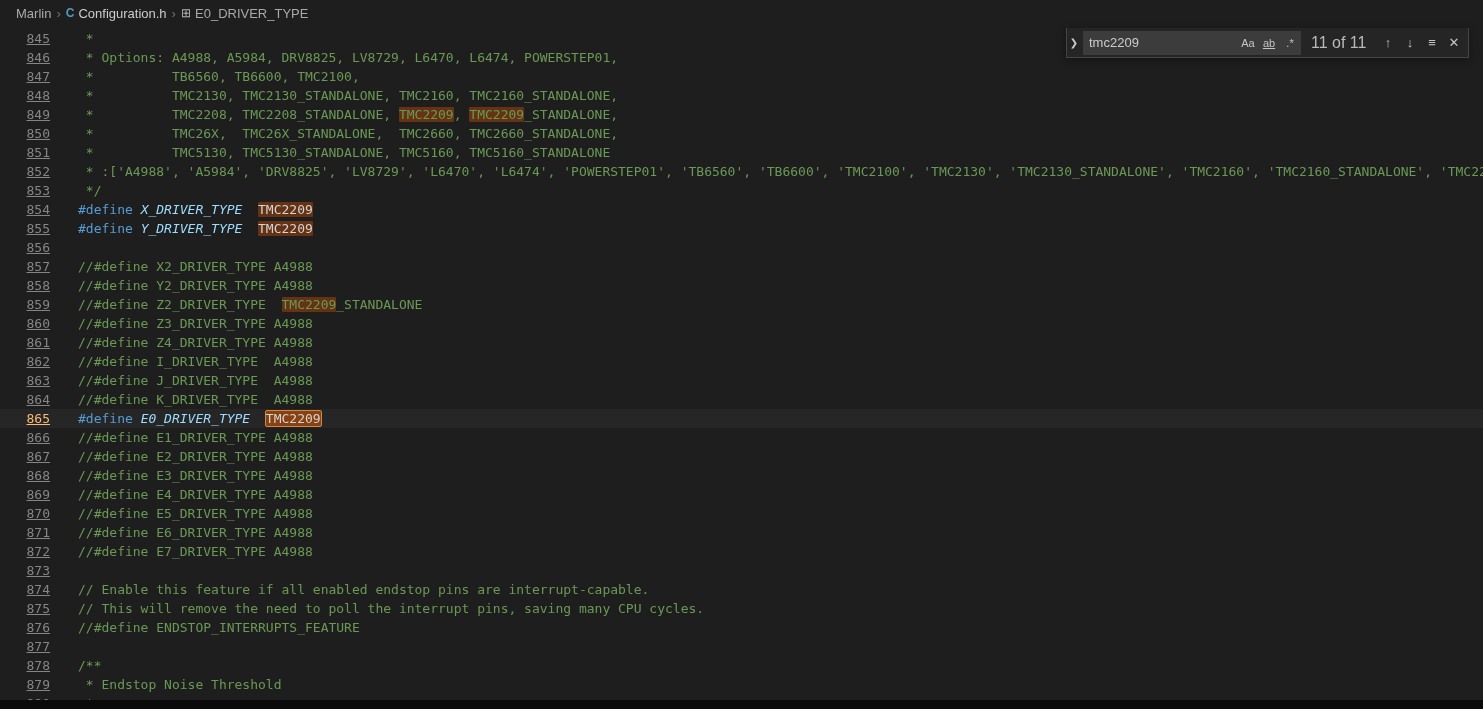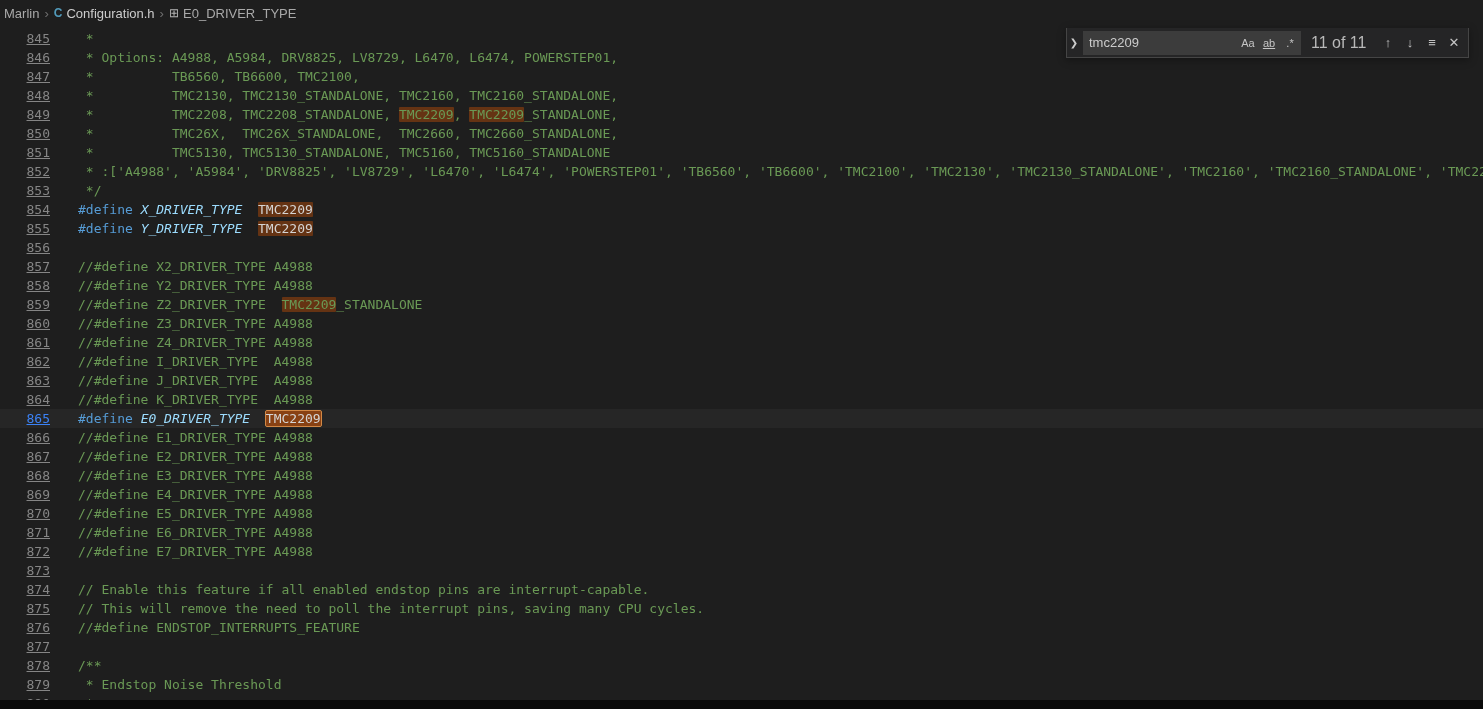--- a/index.html
+++ b/index.html
@@ -1,34 +1,34 @@
 <!DOCTYPE html>
 <html><head>
 <meta charset="utf-8">
 <style>
   * { margin:0; padding:0; box-sizing:border-box; }
   html,body { width:1483px; height:709px; overflow:hidden; }
   body { background:#1e1e1e; font-family:"Liberation Sans", sans-serif; }
   .app { position:relative; width:1483px; height:709px; background:#1e1e1e; overflow:hidden; }
 
   
-  .breadcrumb-bar { height:26px; display:flex; align-items:center; padding-left:4px; font-size:13px; color:#a9a9a9; background:#1e1e1e; }
+  .breadcrumb-bar { height:26px; display:flex; align-items:center; padding-left:16px; font-size:13px; color:#a9a9a9; background:#1e1e1e; }
   .bc-sep { margin:0 5px; color:#6e6e6e; font-size:13px; }
   .bc-item { cursor:pointer; white-space:nowrap; }
   .bc-item.file { color:#cccccc; }
   .c-icon { color:#519aba; font-weight:bold; font-size:12px; margin-right:4px; }
   .sym-icon { color:#b5b5b5; font-size:12px; margin-right:4px; }
 
   
   .editor { position:absolute; top:26px; left:0; right:0; bottom:9px; padding-top:3px;
             font-family:"DejaVu Sans Mono", monospace; font-size:13px; line-height:19px; overflow:hidden; }
   .line { display:flex; height:19px; white-space:pre; }
   .line.active { background:rgba(255,255,255,0.04); }
   .ln { width:50px; text-align:right; color:#858585; flex:none; user-select:none;text-decoration:underline; }
-  .line.active .ln { color:#3b82f6; }
+  .line.active .ln { color:#fdba74; }
   .code { padding-left:28px; white-space:pre; }
   .tok-cm { color:#6a9955; }
   .tok-kw { color:#569cd6; }
   .tok-mc { color:#9cdcfe;font-style:italic; }
   .tok-pl { color:#d4d4d4; }
   .match { background:rgba(234,92,0,0.35); border-radius:1px; }
   .cur { background:rgba(234,92,0,0.5); outline:1px solid rgba(241,154,75,0.85); }
 
   
   .find-widget { position:absolute; top:28px; right:14px; height:30px; display:flex; align-items:center;

